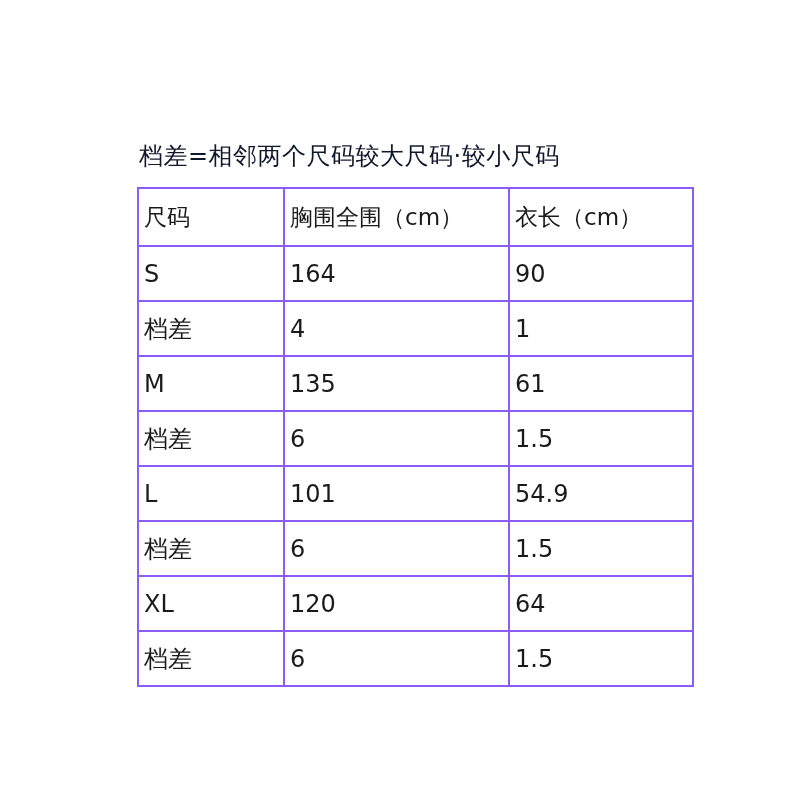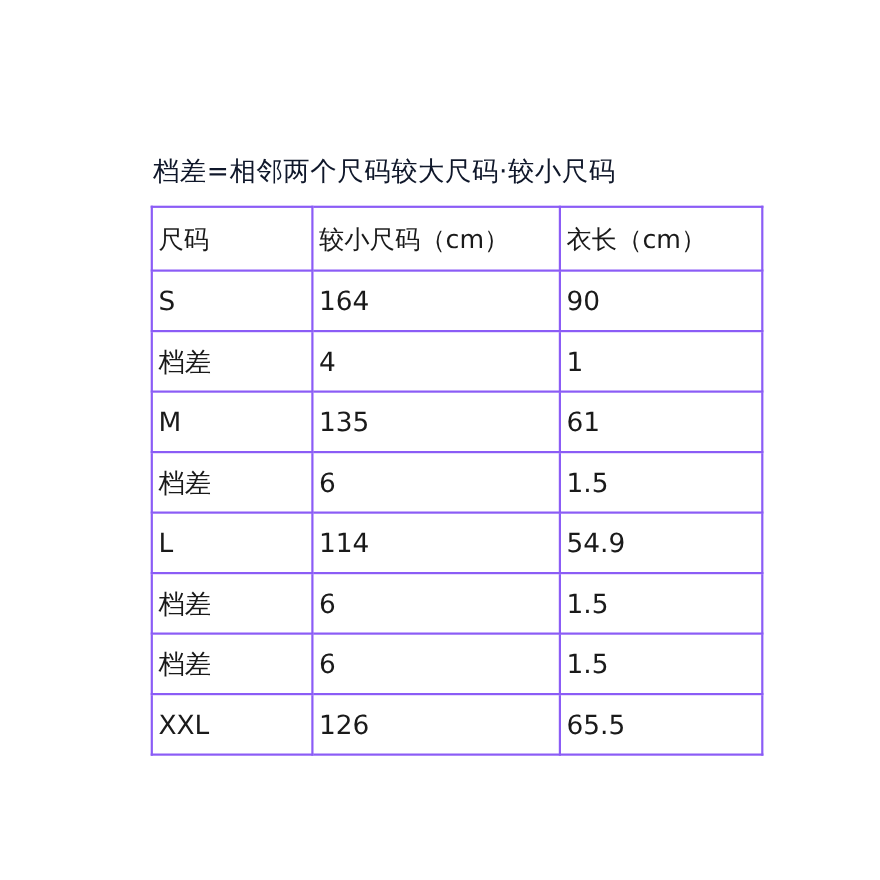--- a/index.html
+++ b/index.html
@@ -64,21 +64,21 @@
 
   <table class="size-table">
     <colgroup>
       <col class="c1">
         <col class="c2">
         <col class="c3">
     </colgroup>
     <thead>
       <tr>
         <th>尺码</th>
-        <th>较小尺码（cm）</th>
+        <th>胸围全围（cm）</th>
         <th>衣长（cm）</th>
       </tr>
     </thead>
     <tbody>
       <tr>
         <td>S</td>
         <td>164</td>
         <td>90</td>
       </tr>
       <tr>
@@ -91,34 +91,34 @@
         <td>135</td>
         <td>61</td>
       </tr>
       <tr>
         <td>档差</td>
         <td>6</td>
         <td>1.5</td>
       </tr>
       <tr>
         <td>L</td>
-        <td>114</td>
+        <td>101</td>
         <td>54.9</td>
       </tr>
       <tr>
         <td>档差</td>
         <td>6</td>
         <td>1.5</td>
       </tr>
       <tr>
+        <td>XL</td>
+        <td>120</td>
+        <td>64</td>
+      </tr>
+      <tr>
         <td>档差</td>
         <td>6</td>
         <td>1.5</td>
-      </tr>
-      <tr>
-        <td>XXL</td>
-        <td>126</td>
-        <td>65.5</td>
       </tr>
     </tbody>
   </table>
 
 </div>
 
 </body></html>

